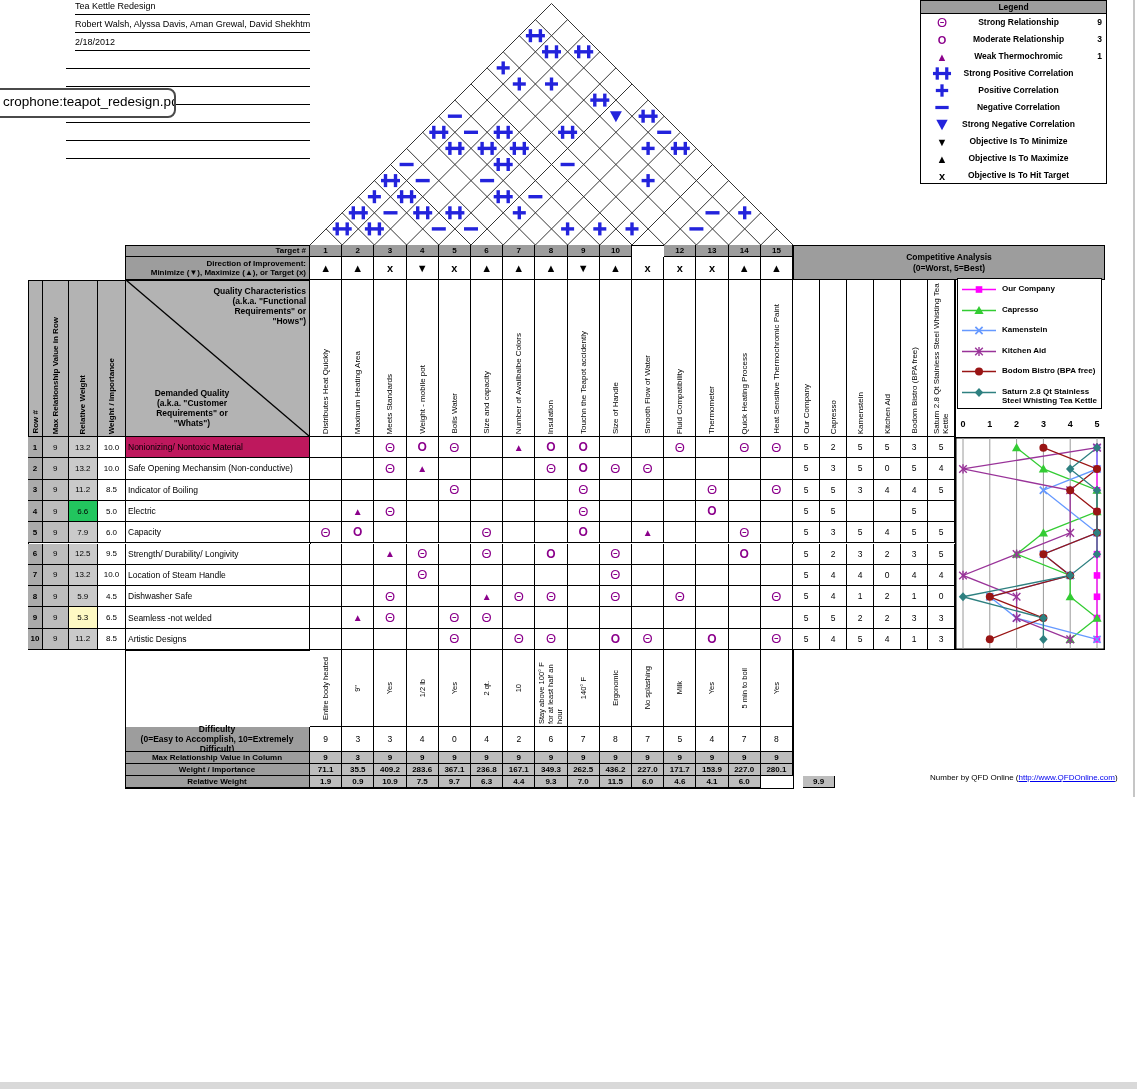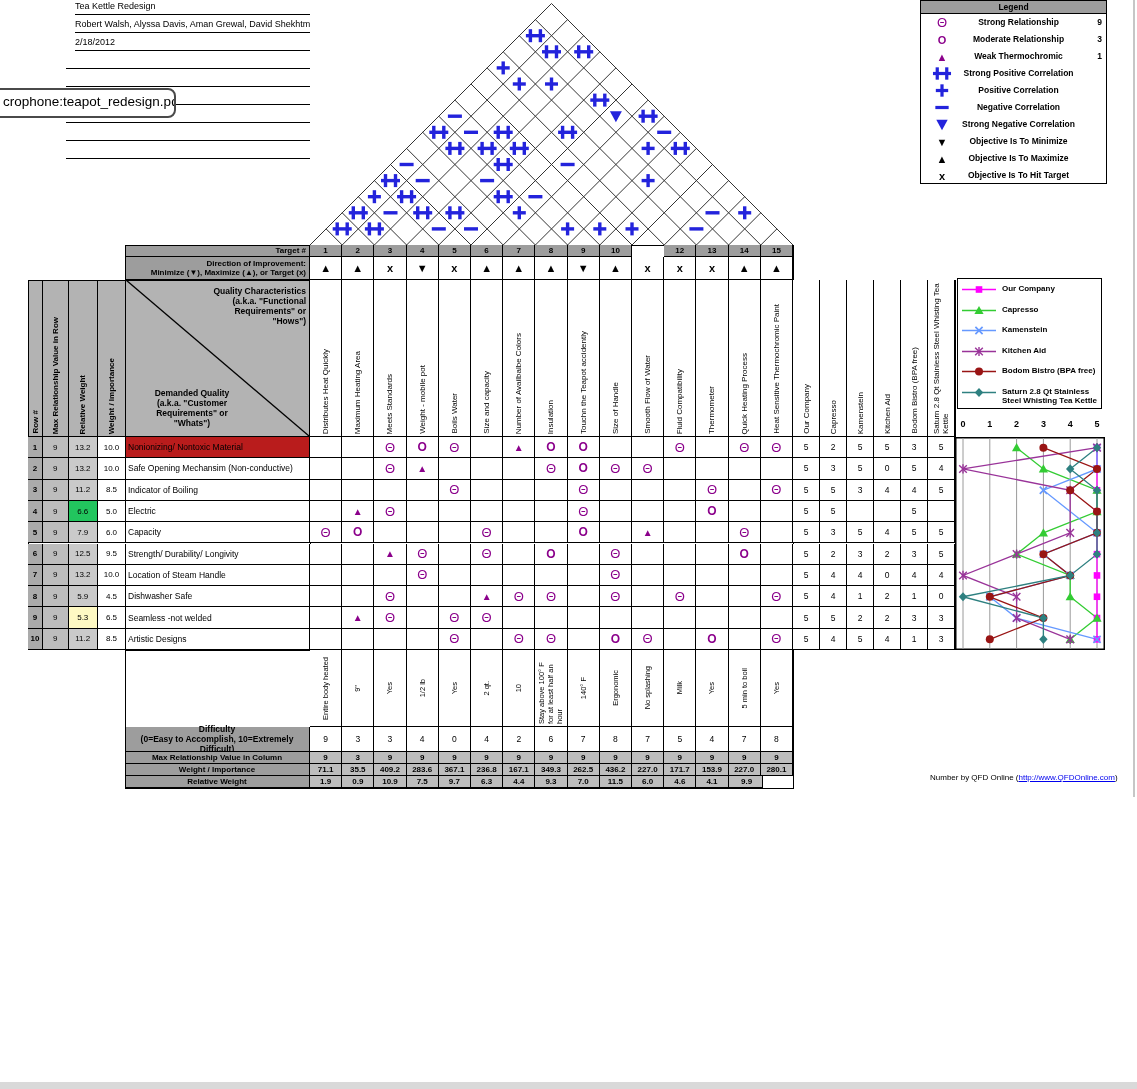--- a/index.html
+++ b/index.html
@@ -387,20 +387,22 @@
       <g>
         <rect x="215.90000000000003" y="33.999999999999986" width="19" height="3.4" fill="#2323dc"></rect>
         <rect x="218.70000000000005" y="29.19999999999999" width="3.4" height="13" fill="#2323dc"></rect>
         <rect x="228.70000000000005" y="29.19999999999999" width="3.4" height="13" fill="#2323dc"></rect>
       </g>
     </svg>
 
   <div id="colnum-label" style="top:245px;height:12px">Target #</div>
   <div id="dir-label" class="pre" style="top:257px;height:23px">Direction of Improvement:
 Minimize (▼), Maximize (▲), or Target (x)</div>
+  <div id="comp-header" class="pre">Competitive Analysis
+(0=Worst, 5=Best)</div>
 
   <div id="diag-cell">
     <svg width="184" height="157" style="left:0;top:0">
       <line x1="0" y1="0" x2="183" y2="156" stroke="#000" stroke-width="1.3"></line>
     </svg>
     <div class="diag-qc pre">Quality Characteristics
 (a.k.a. "Functional
 Requirements" or
 "Hows")</div>
     <div class="diag-dq pre">Demanded Quality
@@ -892,26 +894,26 @@
     <div class="cell dirsym" style="left: 760.8px; top: 257px; width: 32.2px; height: 23px; background: rgb(255, 255, 255);">▲</div>
     <div class="cell vcell" style="left: 760.8px; top: 280px; width: 32.2px; height: 157px; background: rgb(255, 255, 255);">
       <span class="vtext">Heat Sensitive Thermochromic Paint</span>
     </div>
     <div class="cell vcell vcenter" style="left: 760.8px; top: 650px; width: 32.2px; height: 77px; background: rgb(255, 255, 255);">
       <span class="vtext" style="font-size: 7.5px;">Yes</span>
     </div>
     <div class="cell" style="left: 760.8px; top: 727px; width: 32.2px; height: 25px; background: rgb(255, 255, 255);">8</div>
     <div class="cell" style="left: 760.8px; top: 752px; width: 32.2px; height: 12px; background: rgb(189, 189, 189); font-weight: bold; font-size: 8px;">9</div>
     <div class="cell" style="left: 760.8px; top: 764px; width: 32.2px; height: 12px; background: rgb(189, 189, 189); font-weight: bold; font-size: 8px;">280.1</div>
-    <div class="cell" style="left: 731px; top: 776px; width: 32.2px; height: 12px; background: rgb(189, 189, 189); font-weight: bold; font-size: 8px;">9.9</div>
+    <div class="cell" style="left: 803px; top: 776px; width: 32.2px; height: 12px; background: rgb(189, 189, 189); font-weight: bold; font-size: 8px;">9.9</div>
     <div class="cell" style="left: 28px; top: 437px; width: 15px; height: 21.3px; background: rgb(171, 171, 171); font-weight: bold; font-size: 8px;">1</div>
     <div class="cell" style="left: 43px; top: 437px; width: 25.5px; height: 21.3px; background: rgb(189, 189, 189); font-size: 8px;">9</div>
     <div class="cell" style="left: 68.5px; top: 437px; width: 29.5px; height: 21.3px; background: rgb(202, 202, 202); font-size: 8px;">13.2</div>
     <div class="cell" style="left: 98px; top: 437px; width: 28px; height: 21.3px; background: rgb(255, 255, 255); font-size: 8px;">10.0</div>
-    <div class="cell" style="left: 126px; top: 437px; width: 184px; height: 21.3px; background: #b91c1c; justify-content: flex-start; padding-left: 2px; font-size: 8.5px; white-space: nowrap;">Nonionizing/ Nontoxic Material</div>
+    <div class="cell" style="left: 126px; top: 437px; width: 184px; height: 21.3px; background: #be185d; justify-content: flex-start; padding-left: 2px; font-size: 8.5px; white-space: nowrap;">Nonionizing/ Nontoxic Material</div>
     <div class="cell" style="left: 310px; top: 437px; width: 32.2px; height: 21.3px; background: rgb(255, 255, 255);"></div>
     <div class="cell" style="left: 342.2px; top: 437px; width: 32.2px; height: 21.3px; background: rgb(255, 255, 255);"></div>
     <div class="cell" style="left: 374.4px; top: 437px; width: 32.2px; height: 21.3px; background: rgb(255, 255, 255);">
       <span class="rel-S">Θ</span>
     </div>
     <div class="cell" style="left: 406.6px; top: 437px; width: 32.2px; height: 21.3px; background: rgb(255, 255, 255);">
       <span class="rel-M">O</span>
     </div>
     <div class="cell" style="left: 438.8px; top: 437px; width: 32.2px; height: 21.3px; background: rgb(255, 255, 255);">
       <span class="rel-S">Θ</span>

